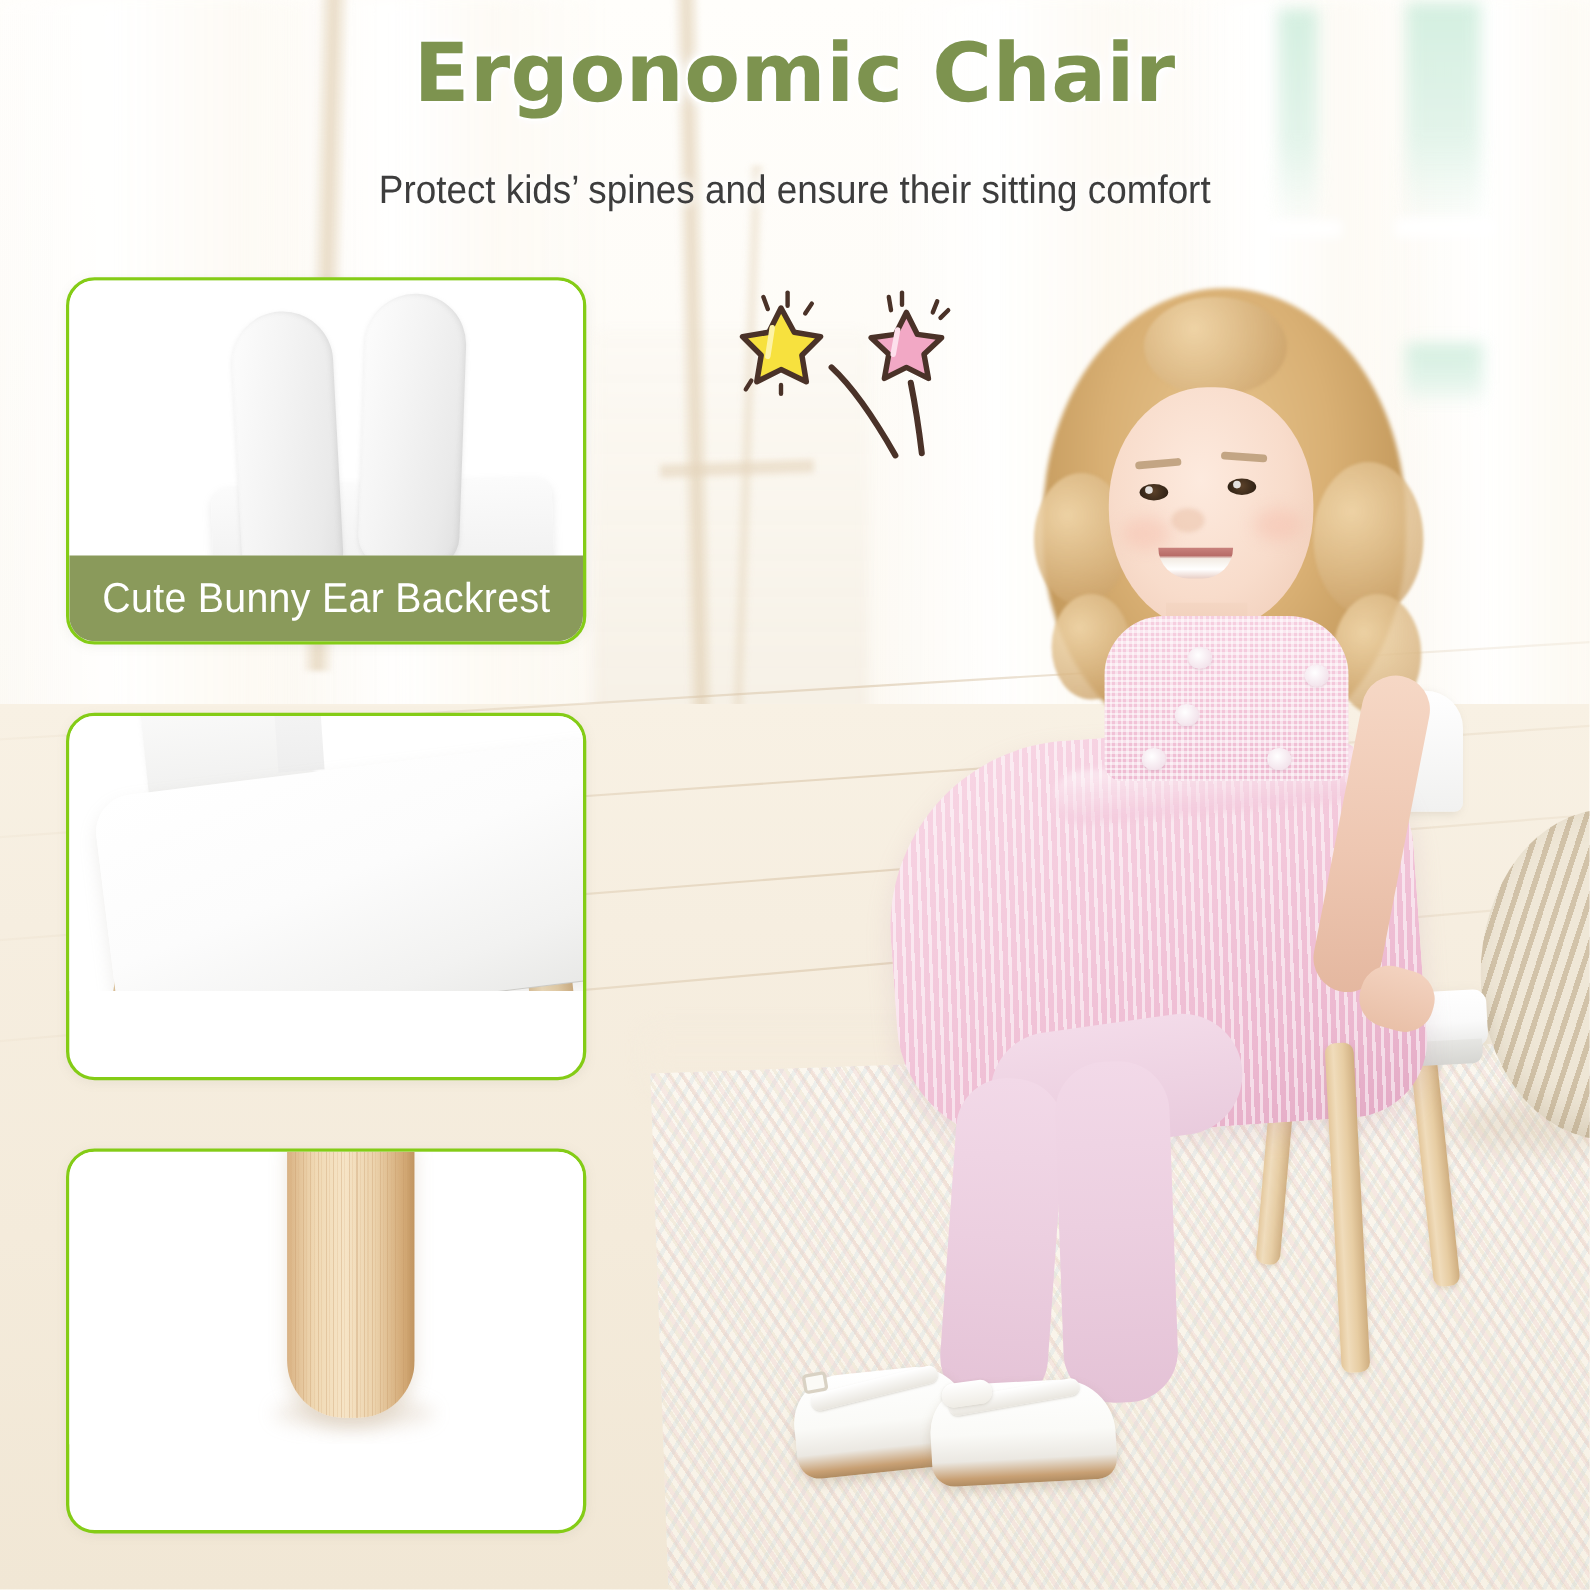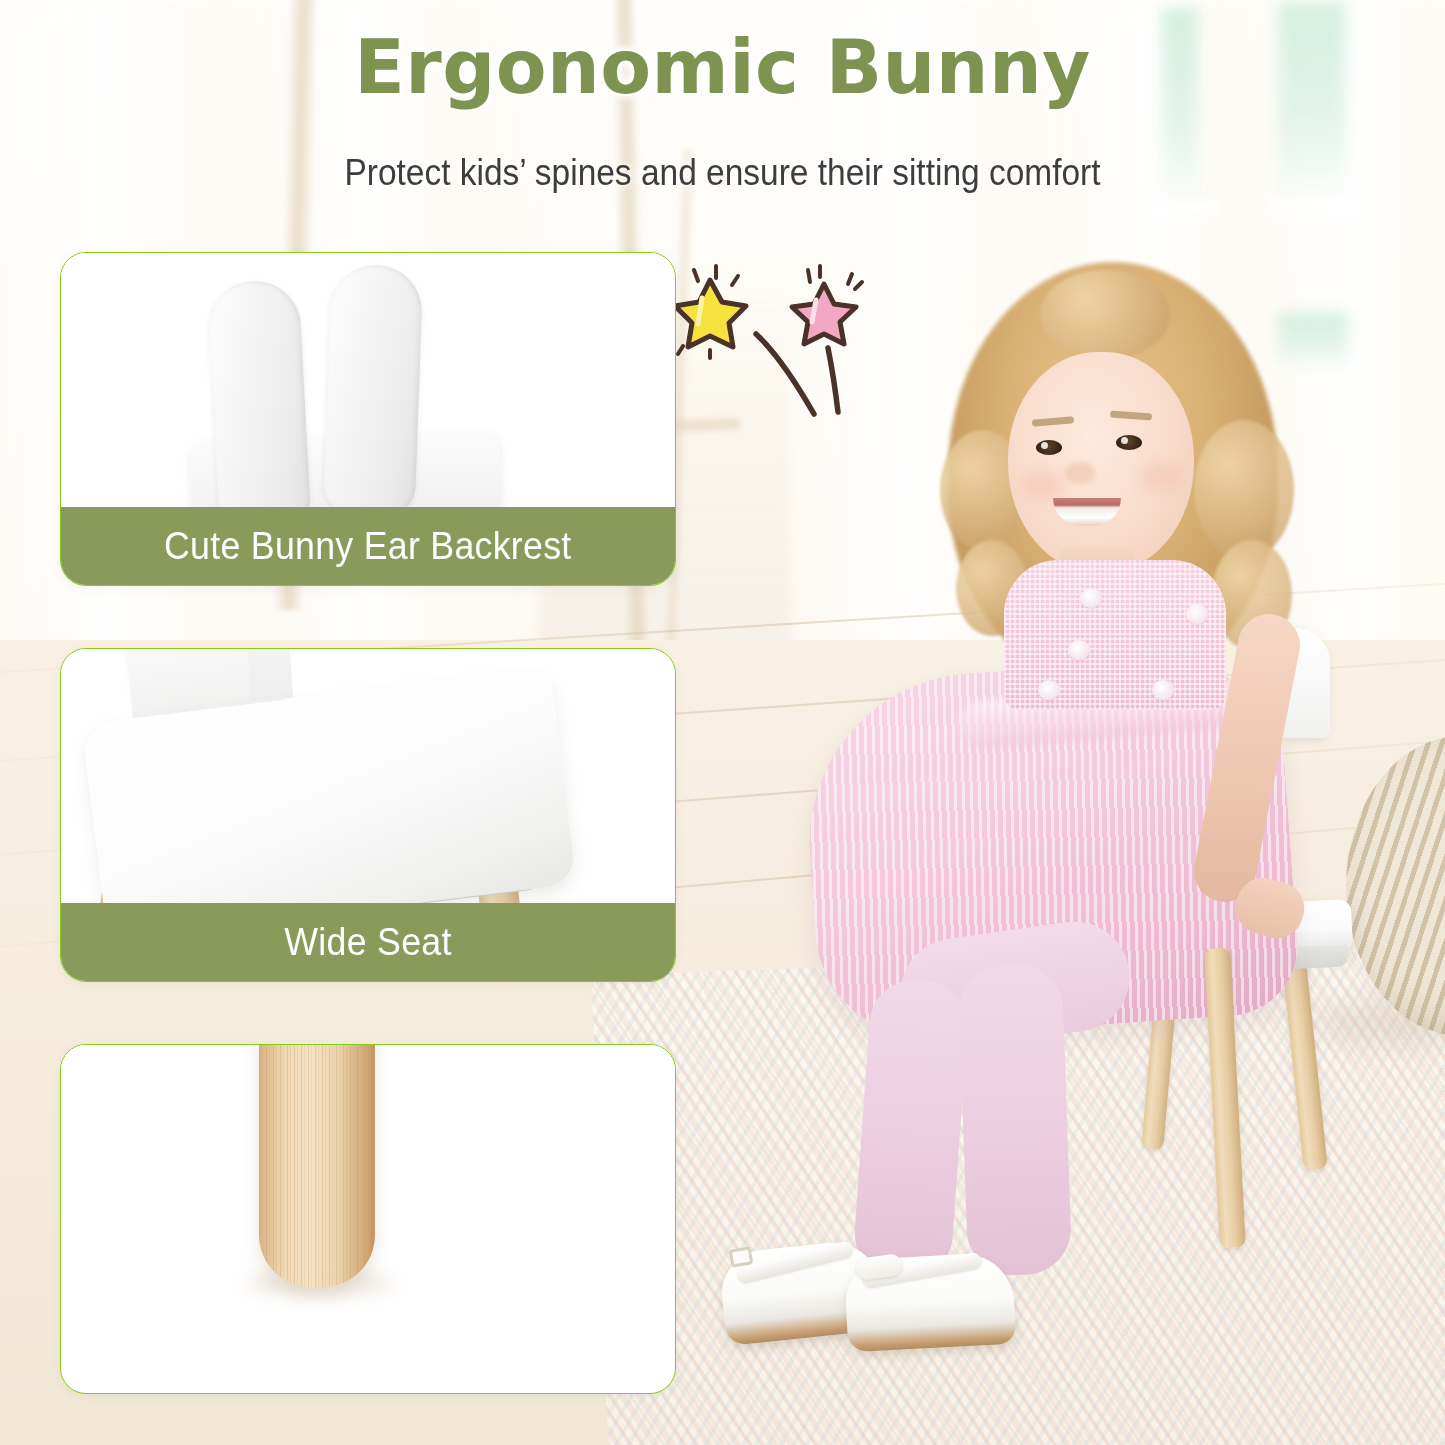--- a/index.html
+++ b/index.html
@@ -281,22 +281,22 @@
     position:absolute; left:0; right:0; top:152px;
     text-align:center;
     font-size:36px;
     color:#3d3d3d;
     transform:scaleX(.93);
     text-shadow:0 0 8px #fff,0 0 12px #fff;
   }
 
   
   .card {
-    position:absolute; left:60px; width:616px;
-    border:1px solid #84cc16;
+    position:absolute; left:60px; width:473px;
+    border:3px solid #84cc16;
     border-radius:26px;
     background:#ffffff;
     overflow:hidden;
     box-shadow:0 2px 10px rgba(140,140,120,.10);
   }
   #card0 { top:252px;  height:334px; }
   #card1 { top:648px;  height:334px; }
   #card2 { top:1044px; height:350px; }
 
   .card-media {
@@ -503,21 +503,21 @@
       <path d="M136 8 L138 20"></path>
       <path d="M148 4 L148 15"></path>
       <path d="M180 12 L176 22"></path>
       <path d="M190 20 L183 27"></path>
     </g>
 
     <path d="M156 86 Q162 116 166 150" stroke="#4a3228" stroke-width="5.5" fill="none" stroke-linecap="round"></path>
   </svg>
 </div>
 
-<div id="title">Ergonomic Bunny</div>
+<div id="title">Ergonomic Chair</div>
 <div id="subtitle">Protect kids’ spines and ensure their sitting comfort</div>
 
 <div class="card" id="card0">
   <div class="card-media">
     <div class="backrest-top"></div>
     <div class="ear ear-l"></div>
     <div class="ear ear-r"></div>
   </div>
   <div class="card-label">
     <span>Cute Bunny Ear Backrest</span>
@@ -526,23 +526,20 @@
 
 <div class="card" id="card1">
   <div class="card-media">
     <div class="back-art"></div>
     <div class="back-art2"></div>
     <div class="leg-art leg-art-l"></div>
     <div class="leg-art leg-art-r"></div>
     <div class="seat-art-edge"></div>
     <div class="seat-art"></div>
   </div>
-  <div class="card-label">
-    <span>Wide Seat</span>
-  </div>
 </div>
 
 <div class="card" id="card2">
   <div class="card-media">
     <div class="wood-shadow"></div>
     <div class="wood-leg"></div>
   </div>
 </div>
 
 </body></html>

